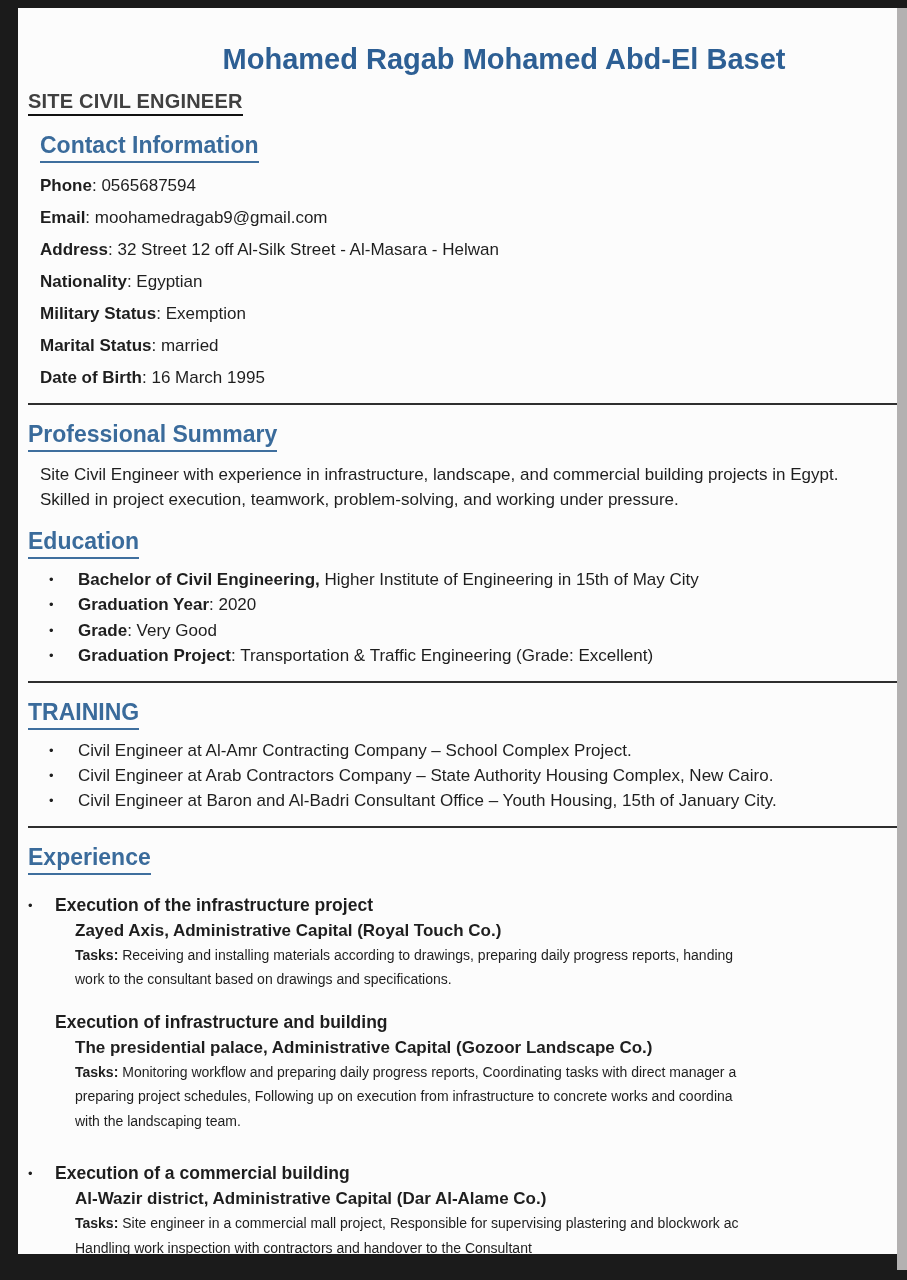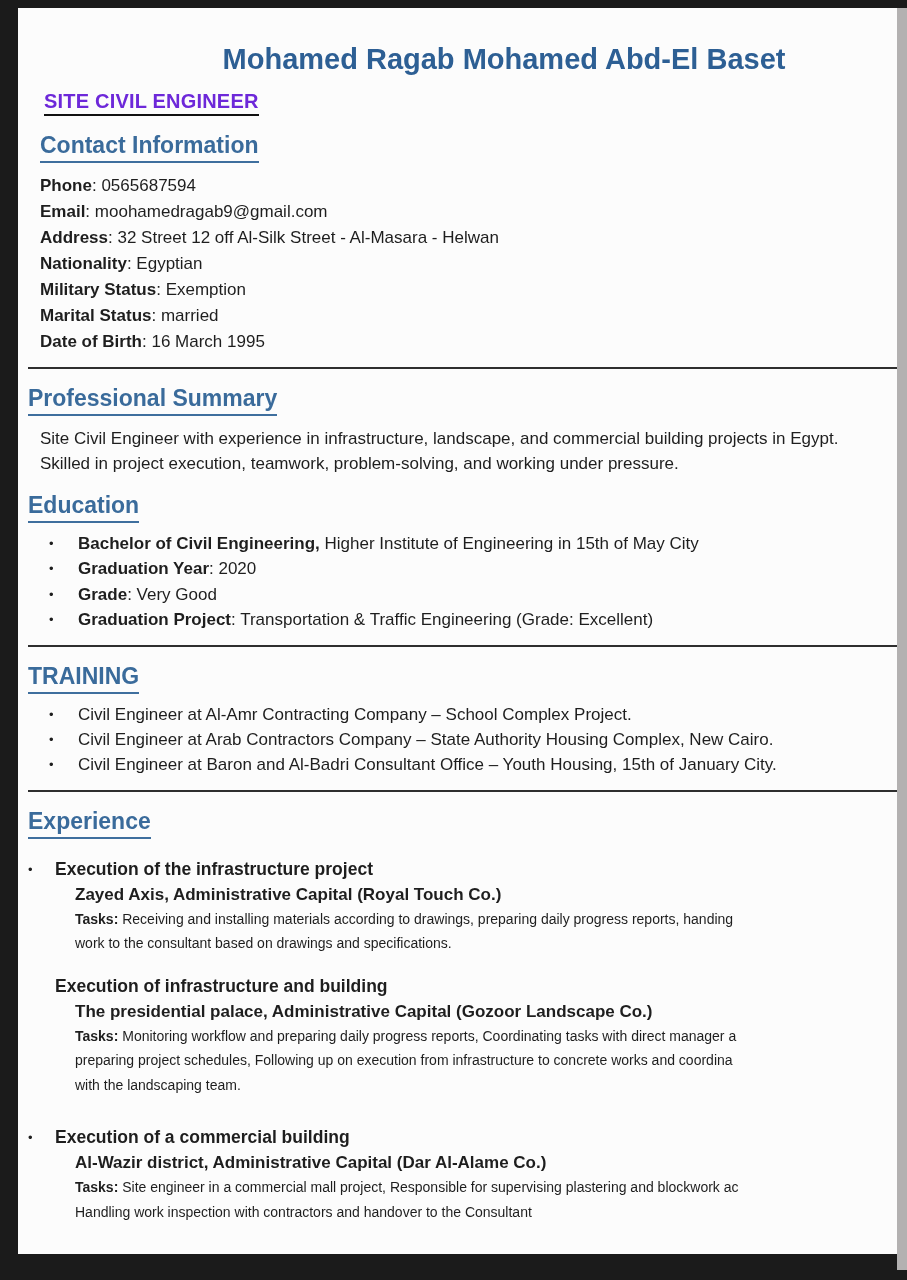--- a/index.html
+++ b/index.html
@@ -31,25 +31,25 @@
     width:952px;
     margin:34px 0 0 0;
     text-align:center;
     font-size:29px;
     line-height:34px;
     font-weight:bold;
     color:#2d5f94;
     white-space:nowrap;
   }
   .job-title{
-    margin:14px 0 0 16px;
+    margin:14px 0 0 0;
     font-size:20px;
     font-weight:bold;
     letter-spacing:.2px;
-    color:#6d28d9;
+    color:#404040;
   }
   .job-title span{
     display:inline-block;
     border-bottom:2px solid #111;
     padding-bottom:1px;
   }
   .sec-head{
     font-size:23px;
     font-weight:bold;
     color:#3a6b9b;
@@ -59,20 +59,21 @@
     display:inline-block;
     border-bottom:2px solid #3f6f9e;
     padding-bottom:2px;
   }
   .sec-head.indent{ margin-left:12px; }
   .contact-list{ margin:10px 0 0 12px; }
   .contact-line{
     font-size:17px;
     line-height:26px;
     white-space:nowrap;
+    margin-top:6px;
   }
   .contact-line b{ font-weight:bold; }
   .divider{
     height:0;
     border-top:2px solid #2e2e2e;
     margin:12px 0 0 0;
   }
   .summary-text{
     margin:10px 0 0 12px;
   }

